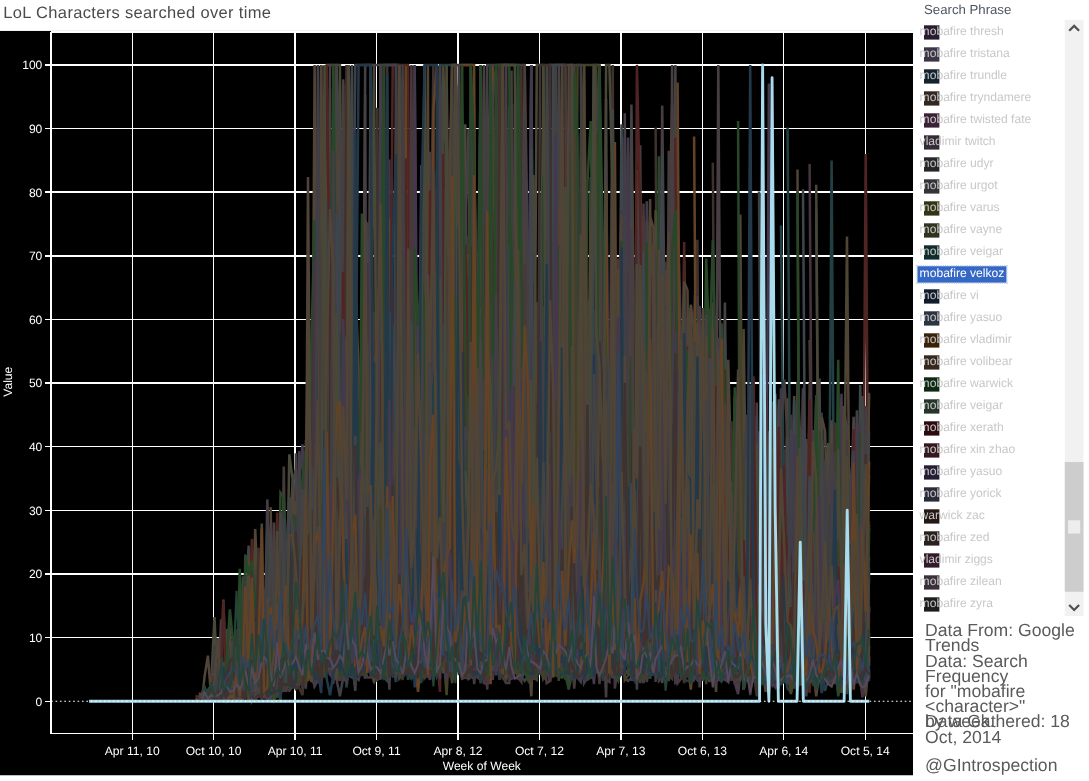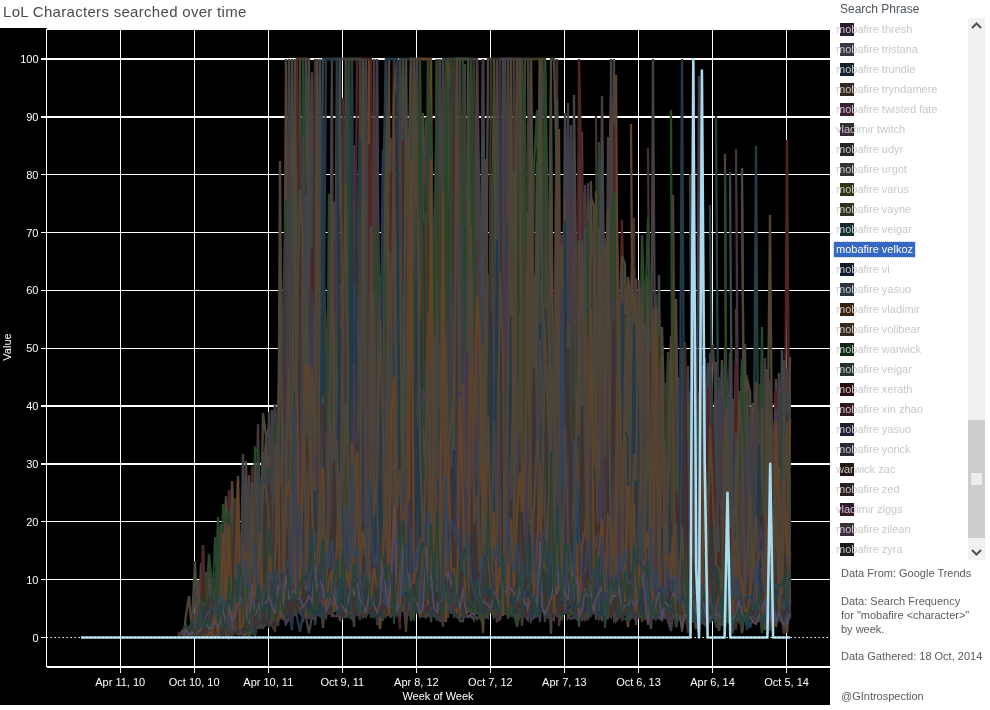--- a/index.html
+++ b/index.html
@@ -10,21 +10,21 @@
 .sw{position:absolute;left:840px;width:14px;height:13px;}
 .lt{position:absolute;left:836px;font-size:11px;color:#c8c8c8;height:15px;
   line-height:15px;white-space:nowrap;text-align:right;}
 .lt.sel{color:#ffffff;background:#3567c4;padding:0 2px;margin-left:-2px;
   outline:1px dotted #b0c8ee;}
 #sb{position:absolute;left:968px;top:18px;width:17px;height:542px;background:#f1f1f1;}
 #sb .ar{position:absolute;left:0;width:17px;height:16px;color:#505050;
   font-size:13px;line-height:16px;text-align:center;font-weight:bold;}
 #sb .thumb{position:absolute;left:0;top:402px;width:17px;height:118px;background:#cdcdcd;}
 #sb .grip{position:absolute;left:3px;top:455px;width:11px;height:12px;background:#ededed;}
-.note{position:absolute;left:841px;width:150px;font-size:11px;color:#5a5a5a;
+.note{position:absolute;left:841px;width:150px;font-size:16px;color:#5a5a5a;
   line-height:13.8px;}
 </style></head>
 <body>
 <div id="title">LoL Characters searched over time</div>
 <svg width="830" height="677" viewBox="0 0 830 677" style="position:absolute;left:0;top:28px">
     <rect x="0" y="0" width="830" height="677" fill="#000"></rect>
     <g stroke="#ffffff" stroke-width="1.3" shape-rendering="crispEdges">
       <line x1="46.5" y1="1.0" x2="830.0" y2="1.0"></line>
       <line x1="46.5" y1="1.0" x2="46.5" y2="639.0"></line>
       <line x1="46.5" y1="639.0" x2="830.0" y2="639.0"></line>

